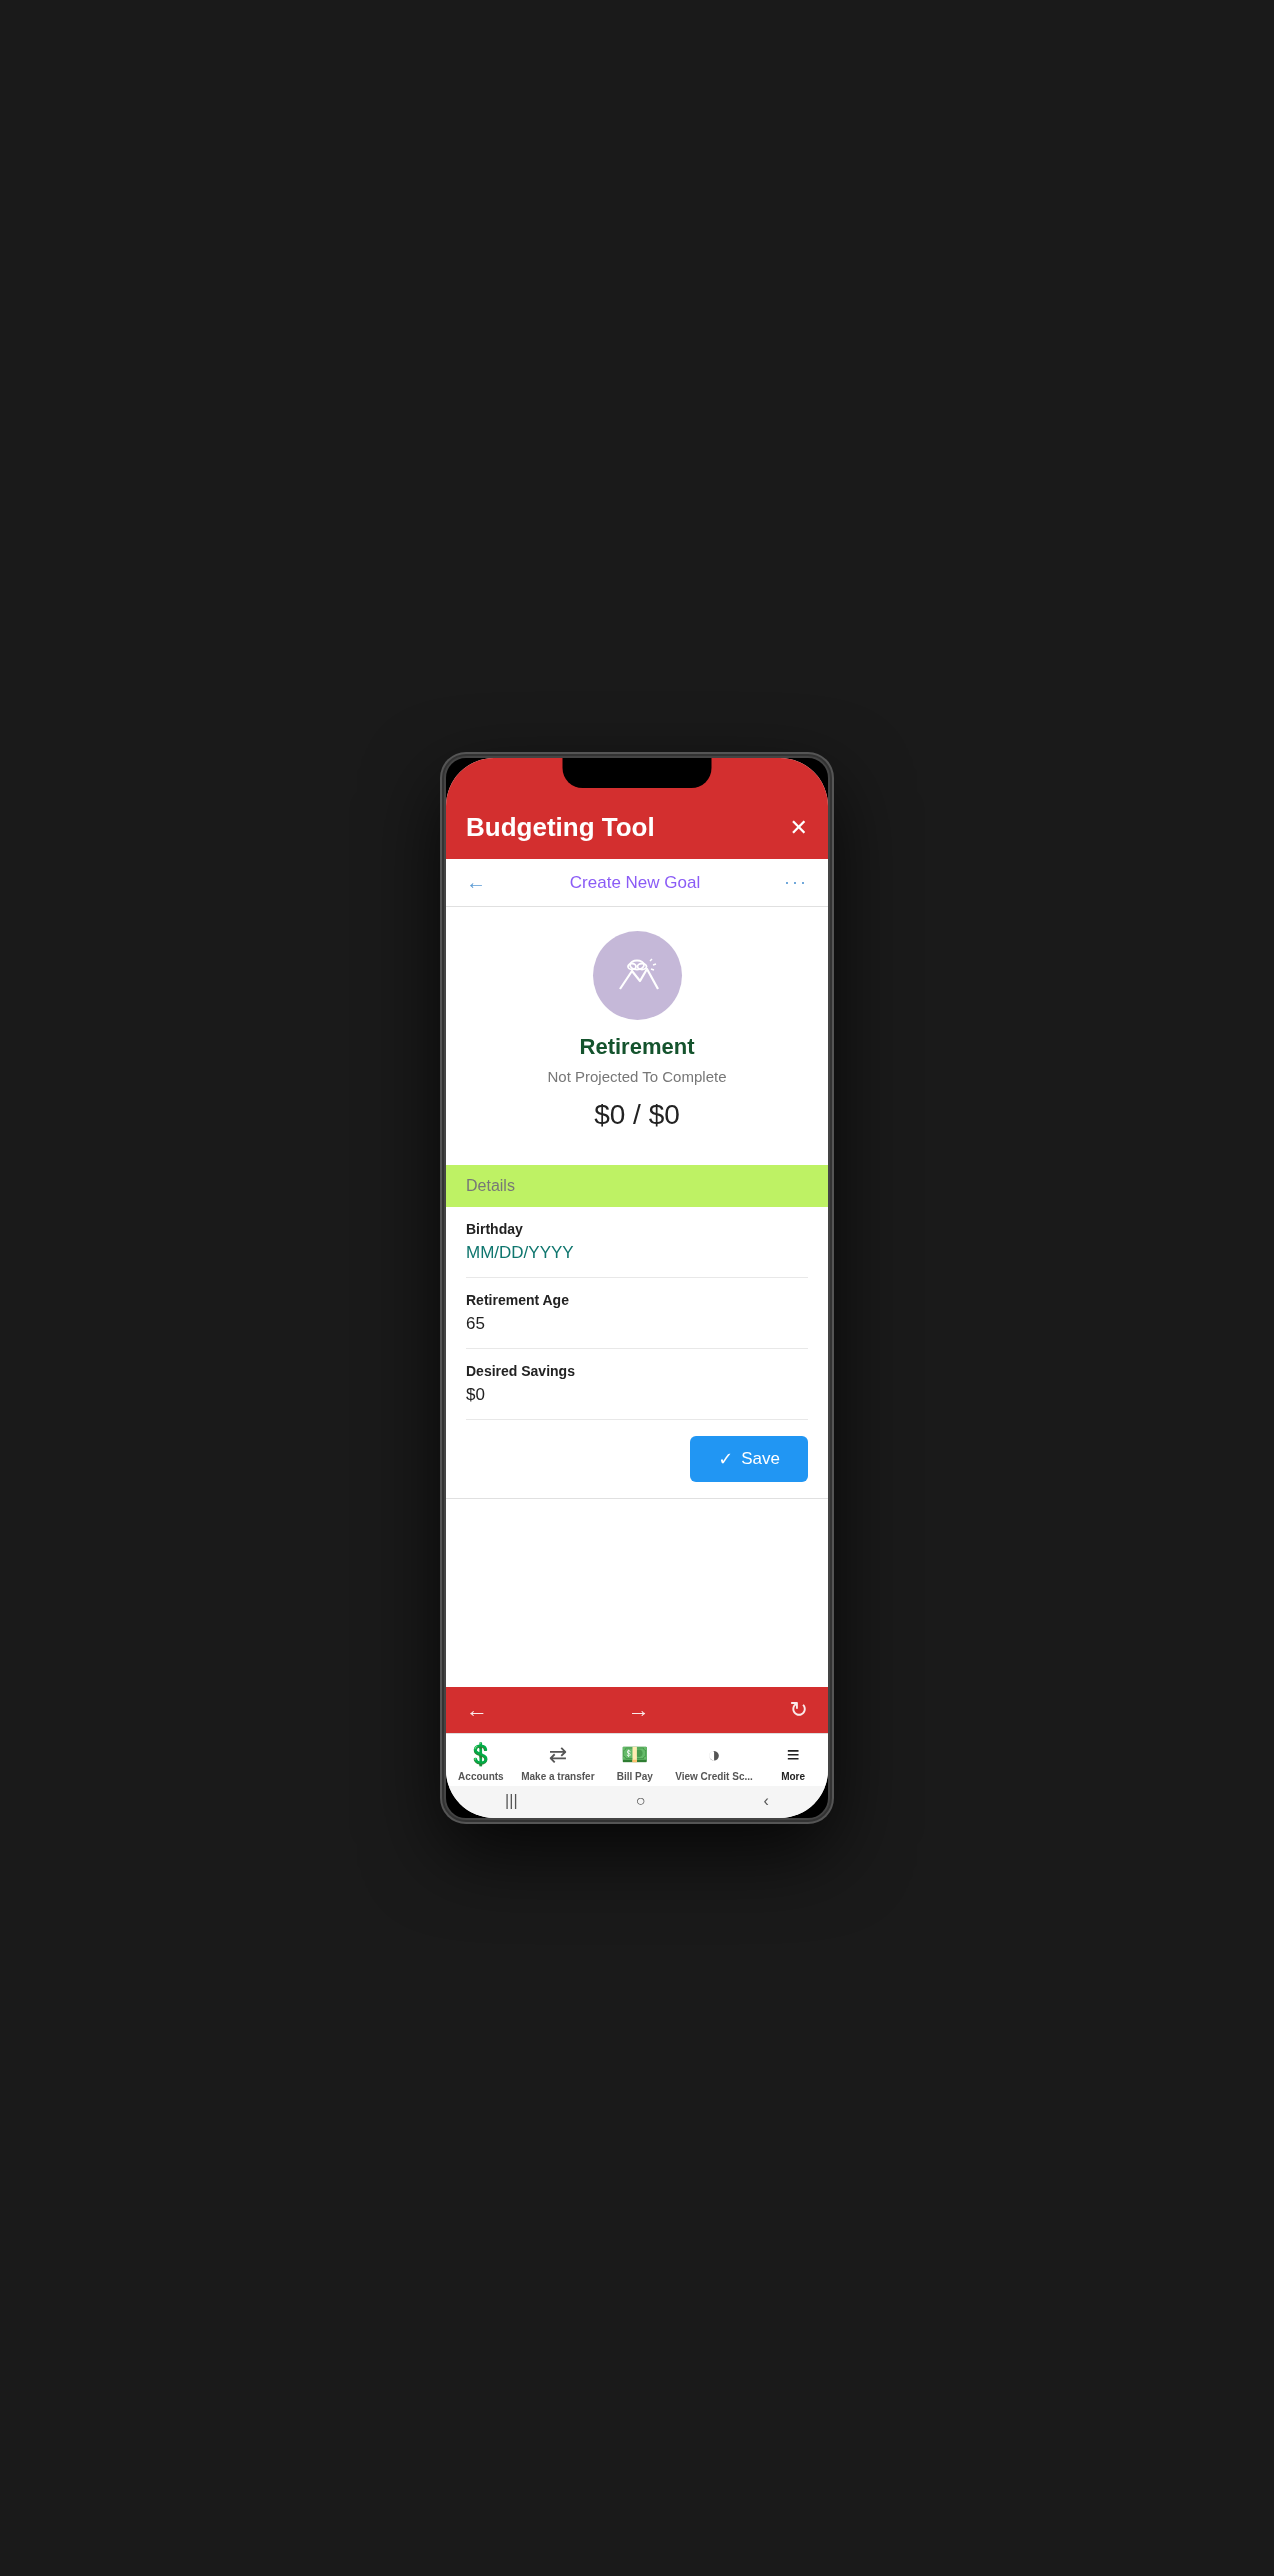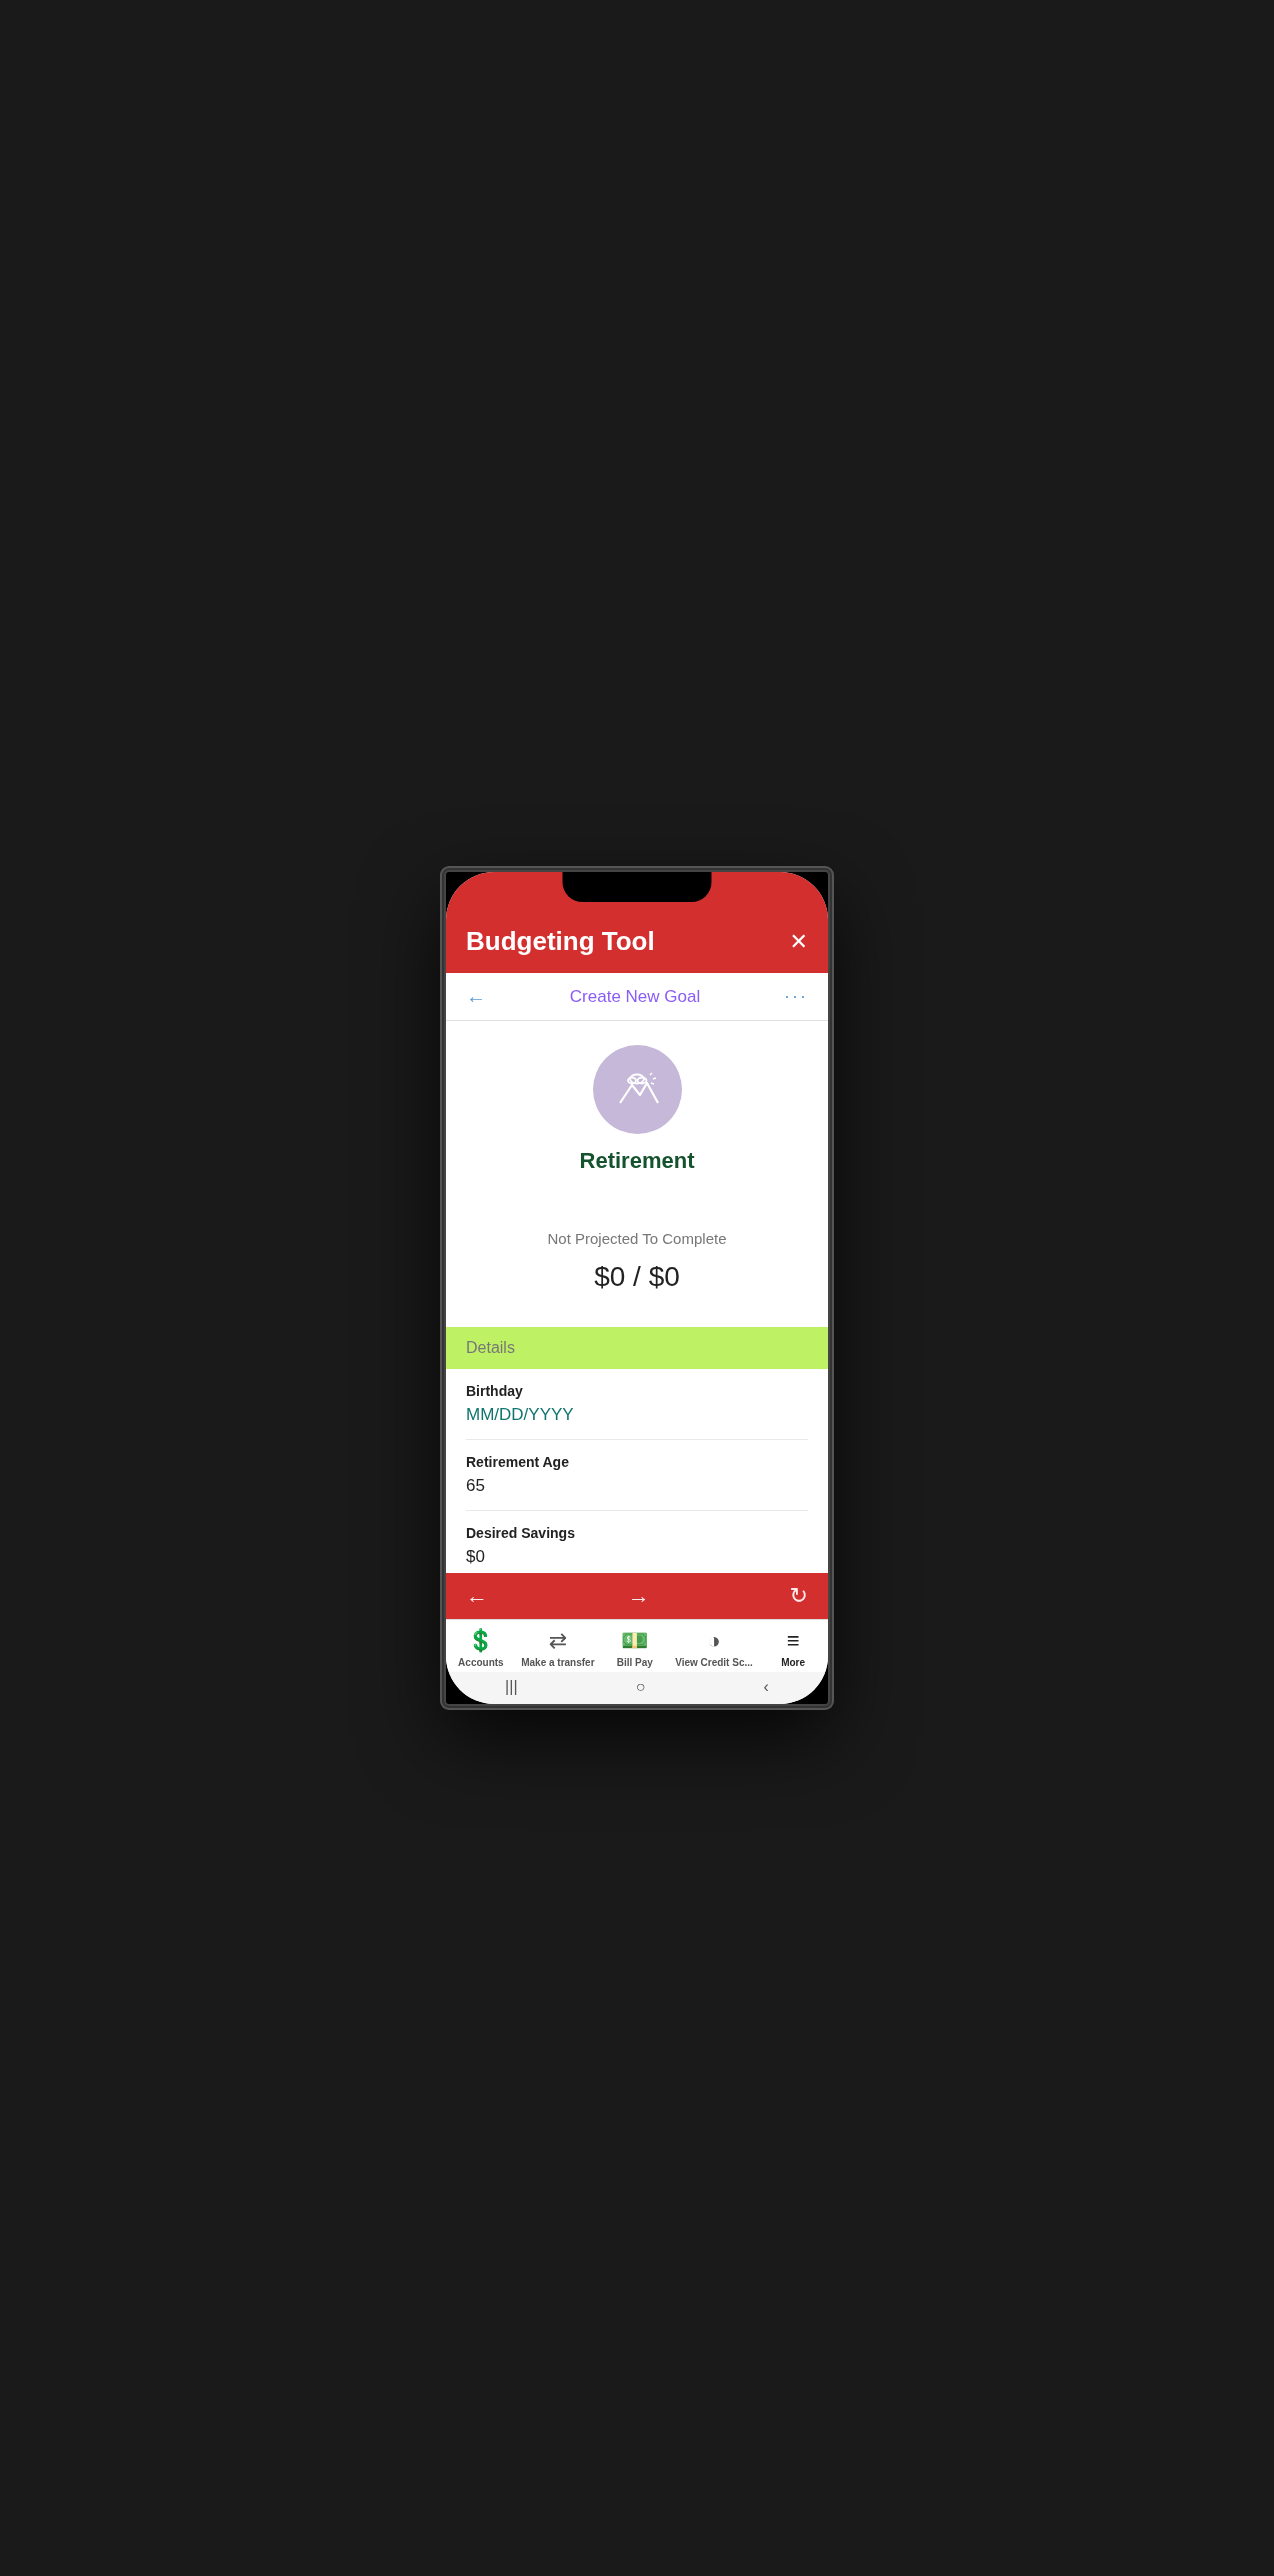--- a/index.html
+++ b/index.html
@@ -6,23 +6,23 @@
     body {
       background: #1a1a1a;
       display: flex;
       justify-content: center;
       align-items: center;
       min-height: 100vh;
       font-family: -apple-system, BlinkMacSystemFont, 'Segoe UI', sans-serif;
     }
     .phone-frame {
       width: 386px;
-      height: 836px;
+      height: 1064px;
       background: #000;
-      border-radius: 5px;
+      border-radius: 22px;
       position: relative;
       box-shadow: 0 0 0 2px #333, 0 0 0 4px #555, 0 30px 79px rgba(0,0,0,0.8);
       overflow: hidden;
       border: 2px solid #444;
     }
     .phone-screen {
       position: absolute;
       top: 0; left: 0; right: 0; bottom: 0;
       background: #f5f5f5;
       border-radius: 48px;
@@ -129,21 +129,20 @@
     .goal-name {
       font-size: 22px;
       font-weight: 700;
       color: #14532d;
       margin-bottom: 8px;
     }
     .goal-status {
       font-size: 15px;
       color: #777;
       margin-bottom: 14px;
-      margin-top: 48px;
     }
     .goal-amount {
       font-size: 28px;
       color: #222;
       margin-bottom: 10px;
     }
     
     .details-section {
       background: #bef264;
       padding: 12px 20px;

